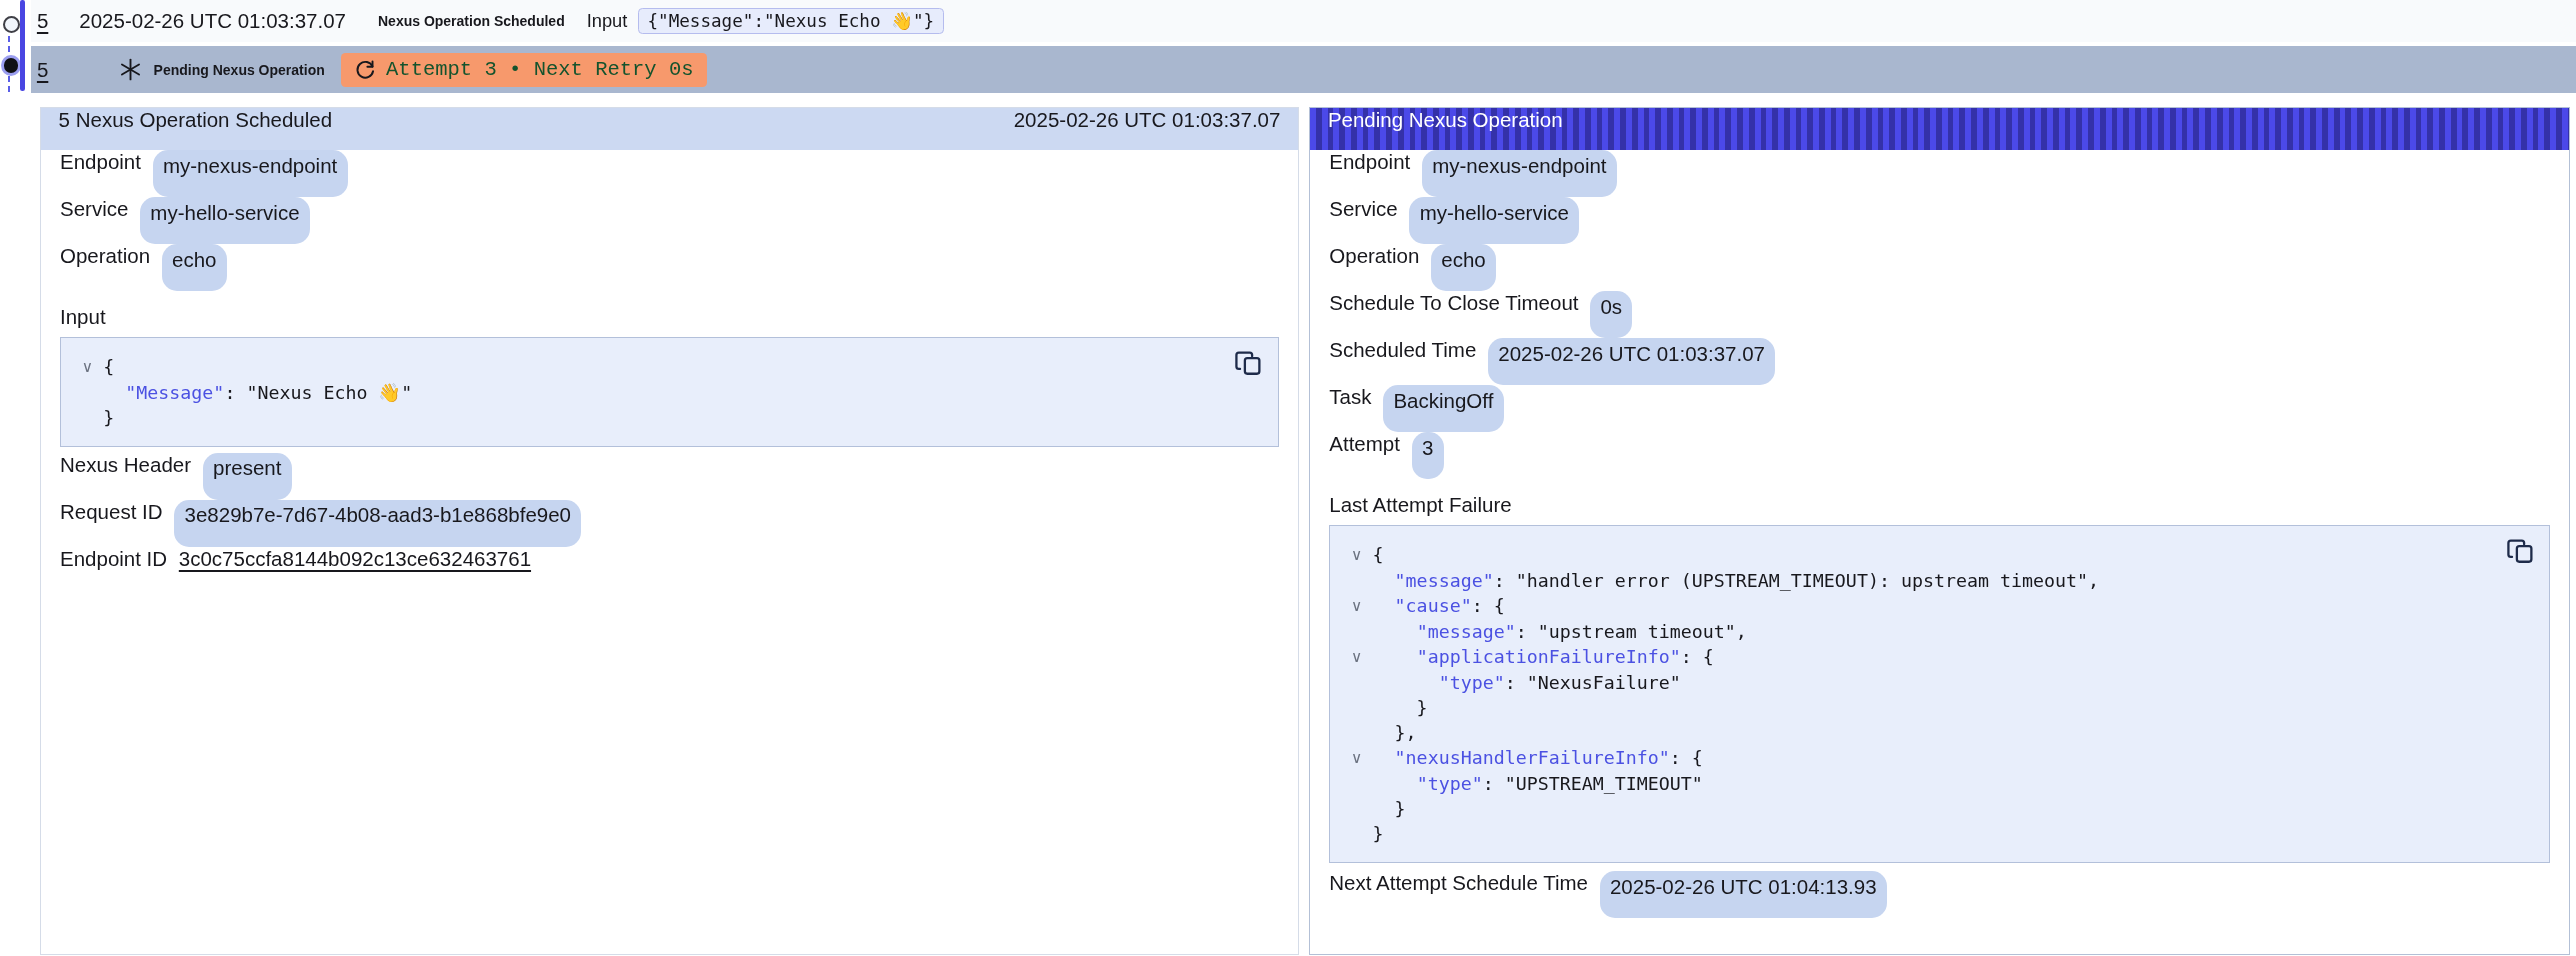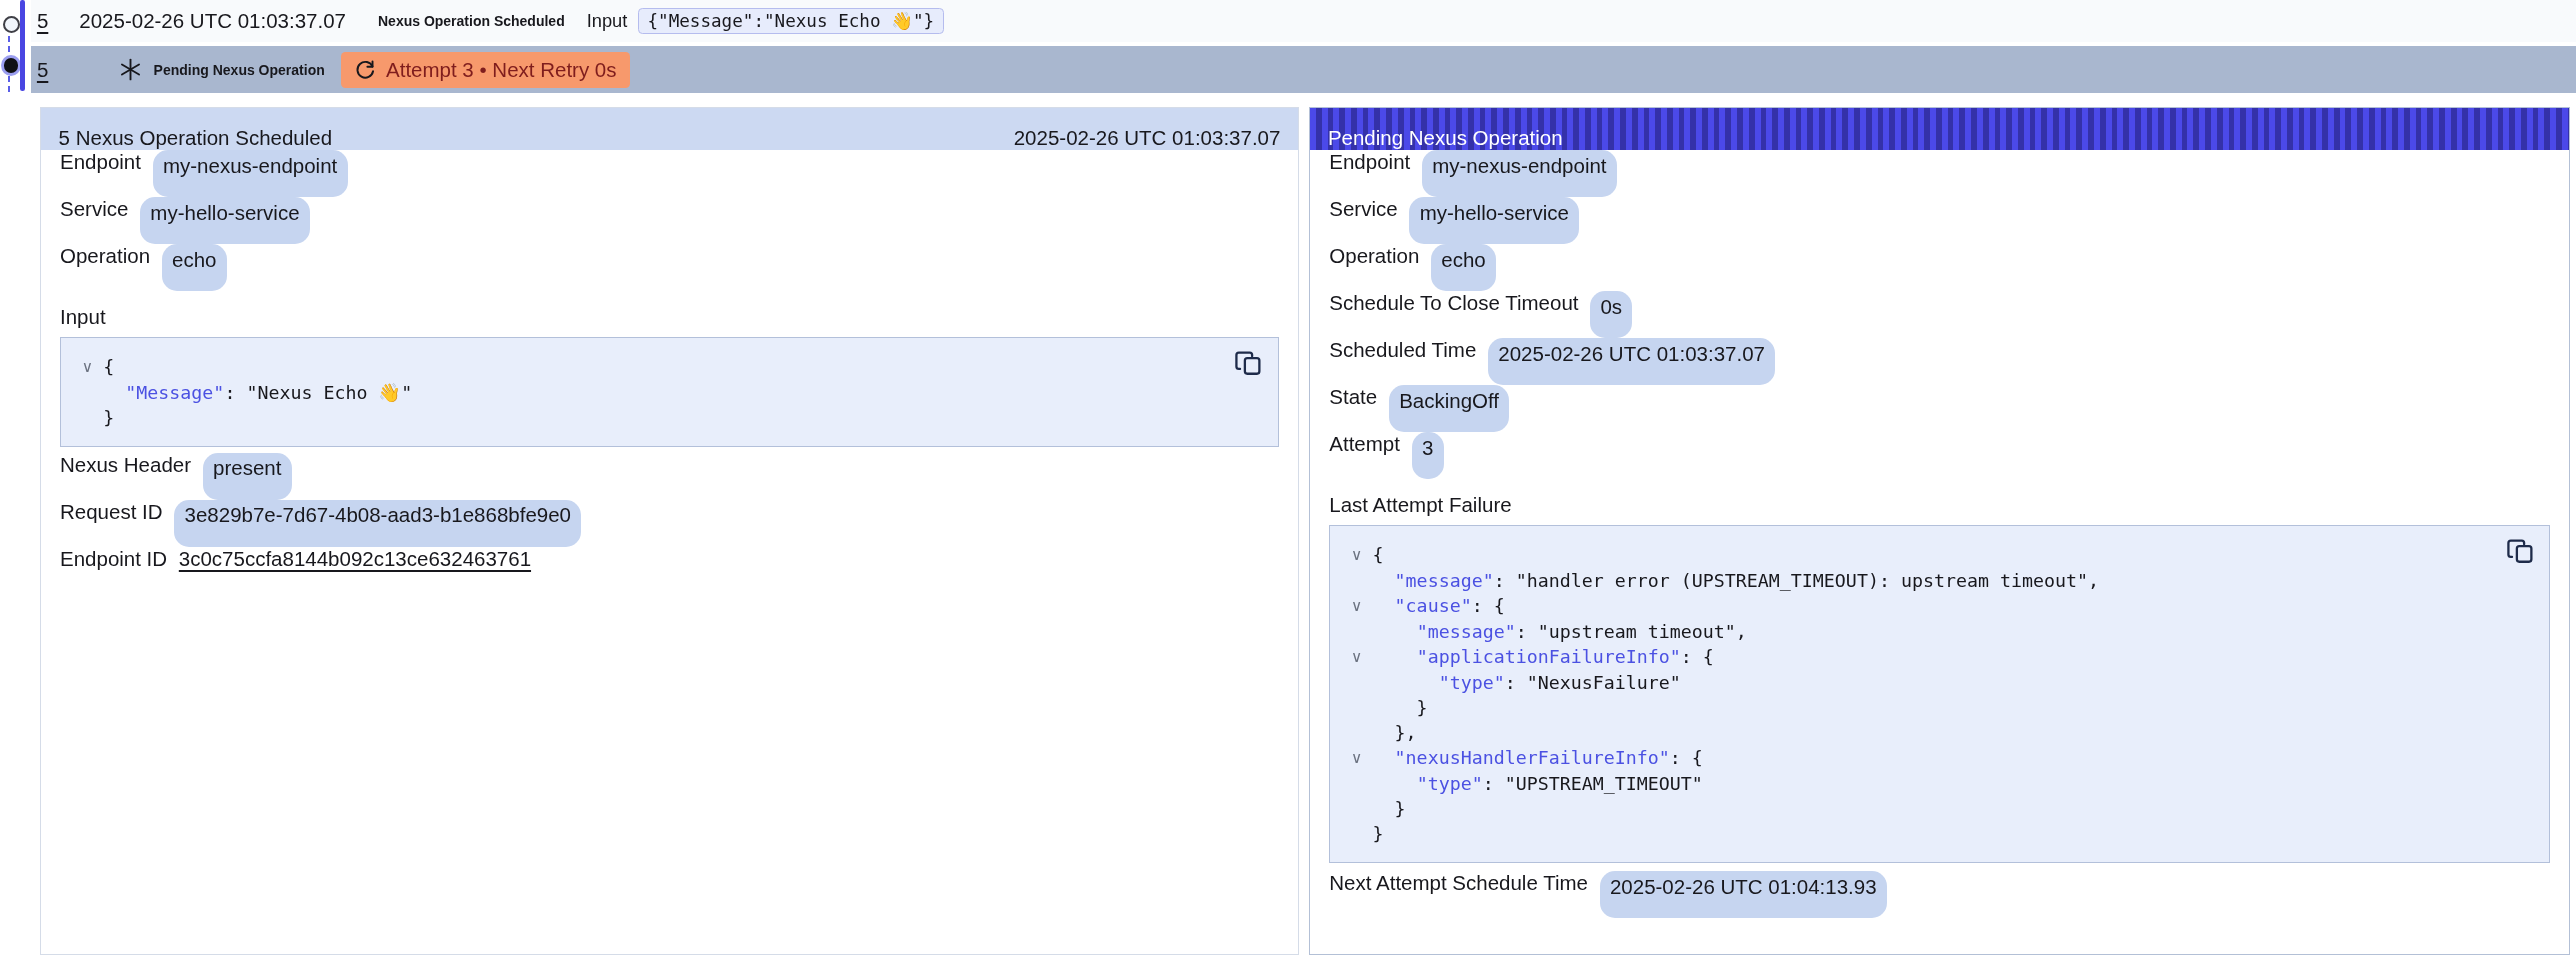--- a/index.html
+++ b/index.html
@@ -24,27 +24,27 @@
   .row2{height:47px;background:#a9b7cf;}
   .evlink{text-decoration:underline;text-underline-offset:3.7px;cursor:pointer;}
   .ts{margin-left:31px;}
   .evtitle{margin-left:32px;font-weight:700;font-size:14px;}
   .inlabel{margin-left:22px;font-size:18.3px;}
   .chip{margin-left:10.3px;font-family:"DejaVu Sans Mono",monospace;font-size:17.6px;
     background:#e7ecfc;border:1.5px solid #b5bcee;border-radius:4.4px;padding:2.2px 8.8px;}
   .ast{margin-left:70px;display:flex;align-items:center;}
   .row2 .evtitle{margin-left:10.3px;}
   .attempt-badge{margin-left:16px;display:flex;align-items:center;gap:10.3px;
-    background:#f7996c;border-radius:4.4px;padding:5.9px 13px;font-size:20.5px;color:#7f1d1d;}
+    background:#f7996c;border-radius:4.4px;padding:5.9px 13px;font-size:20.5px;color:#14532d;font-family:Liberation Mono, monospace;}
   
   .panels{display:flex;gap:10.3px;margin:14px 5.9px 0 40px;height:848px;overflow:hidden;}
   .panel{background:#ffffff;overflow:hidden;}
   .panel-left{width:1257px;border:0.7px solid #d5dce8;}
   .panel-right{flex:1;border:1.5px solid #b3c0d6;}
-  .phead{height:42px;display:flex;align-items:flex-end;justify-content:space-between;padding:0 17.6px;}
+  .phead{height:42px;display:flex;align-items:flex-start;justify-content:space-between;padding:0 17.6px;}
   .phead-left{background:#ccd9f2;}
   .phead-right{background:repeating-linear-gradient(90deg,#4b49e9 0 5.9px,#3431a9 5.9px 11.7px);
     color:#ffffff;font-weight:500;}
   .field{height:47px;display:flex;gap:11.7px;padding-left:19px;}
   .fbadge{background:#c6d5f0;border-radius:15px;padding:3.7px 10.3px;}
   .seclabel{height:38px;display:flex;align-items:flex-end;padding:0 0 4.4px 19px;}
   .idlink{text-decoration:underline;text-underline-offset:4.4px;cursor:pointer;}
   
   .jsonblock{position:relative;margin:2.9px 19px 0 19px;background:#e8eefb;
     border:1.5px solid #b3c0da;padding:16px 44px 16px 10.3px;}
@@ -185,21 +185,21 @@
           <span>Schedule To Close Timeout</span>
           <span class="fbadge">0s</span>
         </div>
 
         <div class="field">
           <span>Scheduled Time</span>
           <span class="fbadge">2025-02-26 UTC 01:03:37.07</span>
         </div>
 
         <div class="field">
-          <span>State</span>
+          <span>Task</span>
           <span class="fbadge">BackingOff</span>
         </div>
 
         <div class="field">
           <span>Attempt</span>
           <span class="fbadge">3</span>
         </div>
 
       </div>
     <div class="seclabel">Last Attempt Failure</div>

